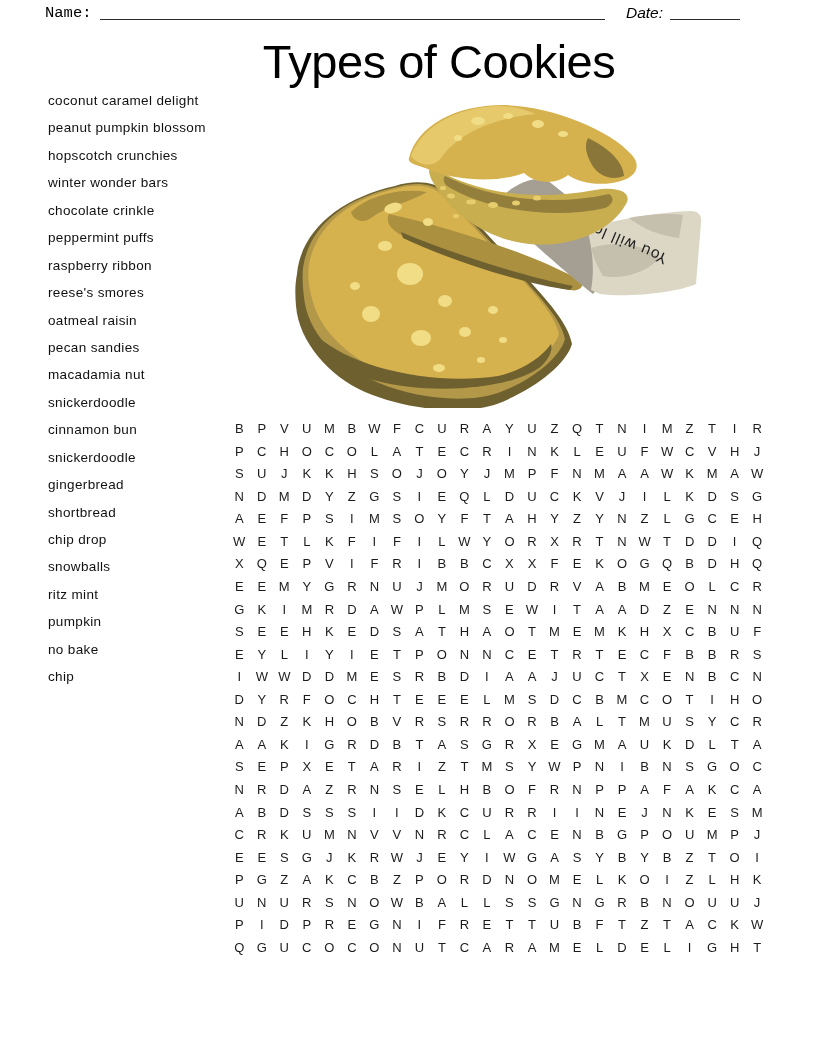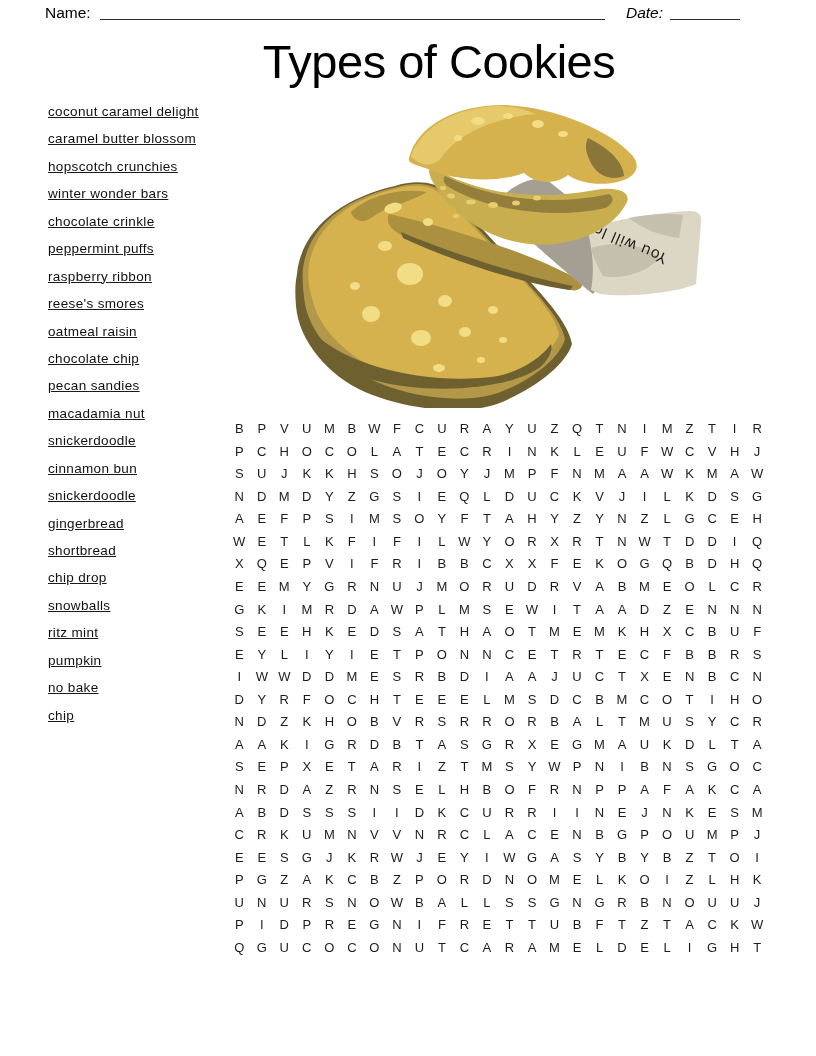--- a/index.html
+++ b/index.html
@@ -1,29 +1,29 @@
 <!DOCTYPE html>
 <html><head>
 <meta charset="utf-8">
 <style>
   html,body{margin:0;padding:0;background:#fff;}
   .page{
     position:relative;width:816px;height:1056px;background:#ffffff;
     font-family:"Liberation Sans",sans-serif;color:#1a1a1a;overflow:hidden;
   }
   .hdr-label{position:absolute;font-size:15.5px;color:#000;top:4px;}
-  .name-label{left:45px;}
+  .name-label{left:45px;font-family:Liberation Mono, monospace;}
   .name-line{position:absolute;left:100px;top:3px;width:505px;height:16px;border-bottom:1.4px solid #2a2a2a;}
   .date-label{left:626px;font-style:italic;}
   .date-line{position:absolute;left:670px;top:3px;width:70px;height:16px;border-bottom:1.4px solid #2a2a2a;}
   .page-title{
     position:absolute;top:34px;left:0;width:100%;text-align:center;
     font-size:47px;font-weight:500;color:#000;letter-spacing:-0.5px;padding-left:31px;
   }
-  .word-list{position:absolute;left:48px;top:98px;text-decoration:underline;}
+  .word-list{position:absolute;left:48px;top:87px;}
   .word-item{height:27.45px;line-height:27.45px;font-size:13.5px;color:#101010;letter-spacing:0.35px;white-space:nowrap;}
   .grid{position:absolute;left:228px;top:418px;}
   .grid-row{display:flex;height:22.57px;}
   .grid-cell{
     width:22.52px;text-align:center;line-height:22.57px;
     font-size:13px;font-weight:500;color:#1c1c1c;
   }
   .cookie-svg{position:absolute;left:293px;top:96px;width:415px;height:312px;}
 </style>
 </head>
@@ -33,29 +33,28 @@
 
   <span class="hdr-label name-label">Name:</span>
   <div class="name-line"></div>
   <span class="hdr-label date-label">Date:</span>
   <div class="date-line"></div>
 
   <div class="page-title">Types of Cookies</div>
 
   <div class="word-list">
       <div class="word-item">coconut caramel delight</div>
-      <div class="word-item">caramel butter blossom</div>
+      <div class="word-item">peanut pumpkin blossom</div>
       <div class="word-item">hopscotch crunchies</div>
       <div class="word-item">winter wonder bars</div>
       <div class="word-item">chocolate crinkle</div>
       <div class="word-item">peppermint puffs</div>
       <div class="word-item">raspberry ribbon</div>
       <div class="word-item">reese's smores</div>
       <div class="word-item">oatmeal raisin</div>
-      <div class="word-item">chocolate chip</div>
       <div class="word-item">pecan sandies</div>
       <div class="word-item">macadamia nut</div>
       <div class="word-item">snickerdoodle</div>
       <div class="word-item">cinnamon bun</div>
       <div class="word-item">snickerdoodle</div>
       <div class="word-item">gingerbread</div>
       <div class="word-item">shortbread</div>
       <div class="word-item">chip drop</div>
       <div class="word-item">snowballs</div>
       <div class="word-item">ritz mint</div>

